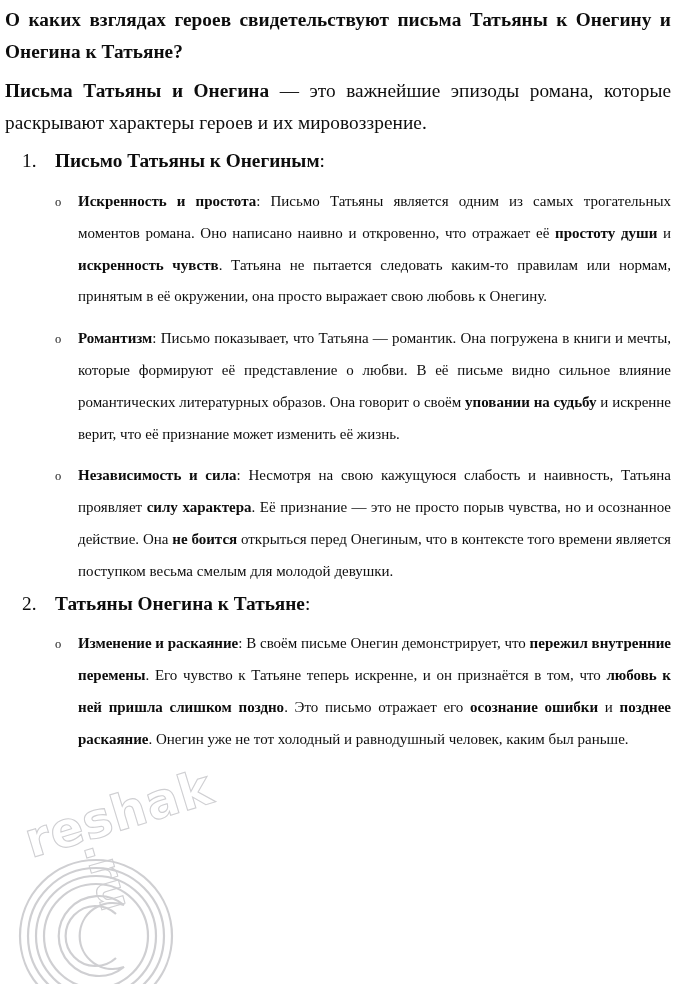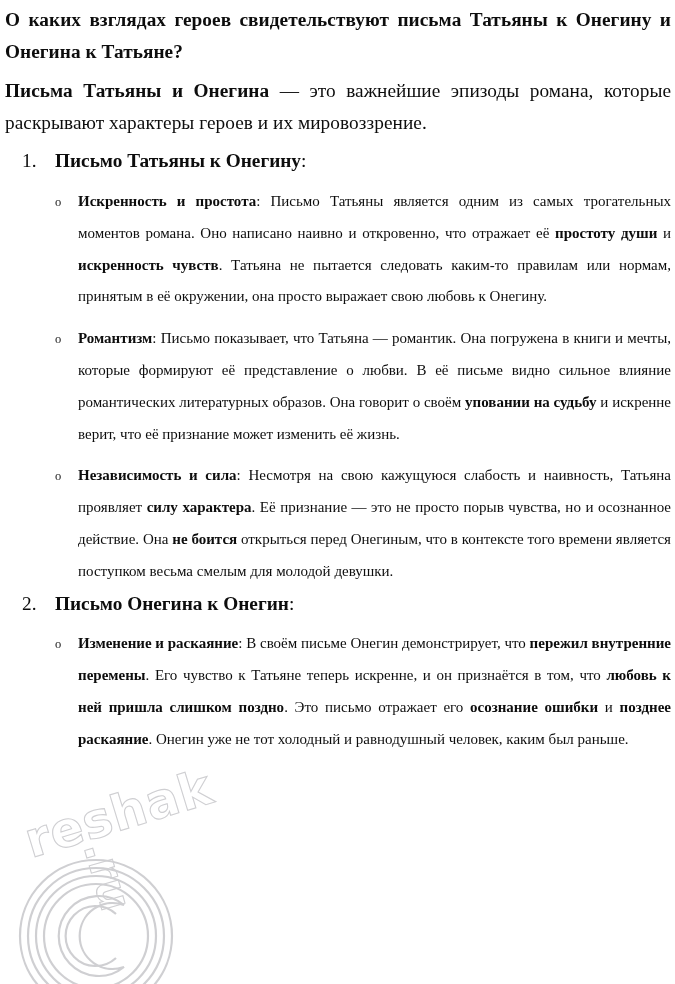--- a/index.html
+++ b/index.html
@@ -174,41 +174,41 @@
 <div id="page">
   <div class="doc">
 
     <p class="para title">О каких взглядах героев свидетельствуют письма Татьяны к Онегину и Онегина к Татьяне?</p>
 
     <p class="para intro"><span class="b">Письма Татьяны и Онегина</span><span> — это важнейшие эпизоды романа, которые раскрывают характеры героев и их мировоззрение.</span></p>
 
     <ol class="numlist" id="sections-root">
         <li class="numitem">
           <span class="marker">1.</span>
-          <div class="numhead"><span>Письмо Татьяны к Онегину</span><span class="plain">:</span></div>
+          <div class="numhead"><span>Письмо Татьяны к Онегиным</span><span class="plain">:</span></div>
           <div class="subwrap">
             <ul class="sublist">
               <li class="subitem">
                 <span class="bullet">o</span>
                 <div class="subtext"><span class="b">Искренность и простота</span><span>: Письмо Татьяны является одним из самых трогательных моментов романа. Оно написано наивно и откровенно, что отражает её </span><span class="b">простоту души</span><span> и </span><span class="b">искренность чувств</span><span>. Татьяна не пытается следовать каким-то правилам или нормам, принятым в её окружении, она просто выражает свою любовь к Онегину.</span></div>
               </li>
               <li class="subitem">
                 <span class="bullet">o</span>
                 <div class="subtext"><span class="b">Романтизм</span><span>: Письмо показывает, что Татьяна — романтик. Она погружена в книги и мечты, которые формируют её представление о любви. В её письме видно сильное влияние романтических литературных образов. Она говорит о своём </span><span class="b">уповании на судьбу</span><span> и искренне верит, что её признание может изменить её жизнь.</span></div>
               </li>
               <li class="subitem">
                 <span class="bullet">o</span>
                 <div class="subtext"><span class="b">Независимость и сила</span><span>: Несмотря на свою кажущуюся слабость и наивность, Татьяна проявляет </span><span class="b">силу характера</span><span>. Её признание — это не просто порыв чувства, но и осознанное действие. Она </span><span class="b">не боится</span><span> открыться перед Онегиным, что в контексте того времени является поступком весьма смелым для молодой девушки.</span></div>
               </li>
             </ul>
           </div>
         </li>
         <li class="numitem">
           <span class="marker">2.</span>
-          <div class="numhead"><span>Письмо Онегина к Онегин</span><span class="plain">:</span></div>
+          <div class="numhead"><span>Татьяны Онегина к Татьяне</span><span class="plain">:</span></div>
           <div class="subwrap">
             <ul class="sublist">
               <li class="subitem">
                 <span class="bullet">o</span>
                 <div class="subtext"><span class="b">Изменение и раскаяние</span><span>: В своём письме Онегин демонстрирует, что </span><span class="b">пережил внутренние перемены</span><span>. Его чувство к Татьяне теперь искренне, и он признаётся в том, что </span><span class="b">любовь к ней пришла слишком поздно</span><span>. Это письмо отражает его </span><span class="b">осознание ошибки</span><span> и </span><span class="b">позднее раскаяние</span><span>. Онегин уже не тот холодный и равнодушный человек, каким был раньше.</span></div>
               </li>
             </ul>
           </div>
         </li>
       </ol>

